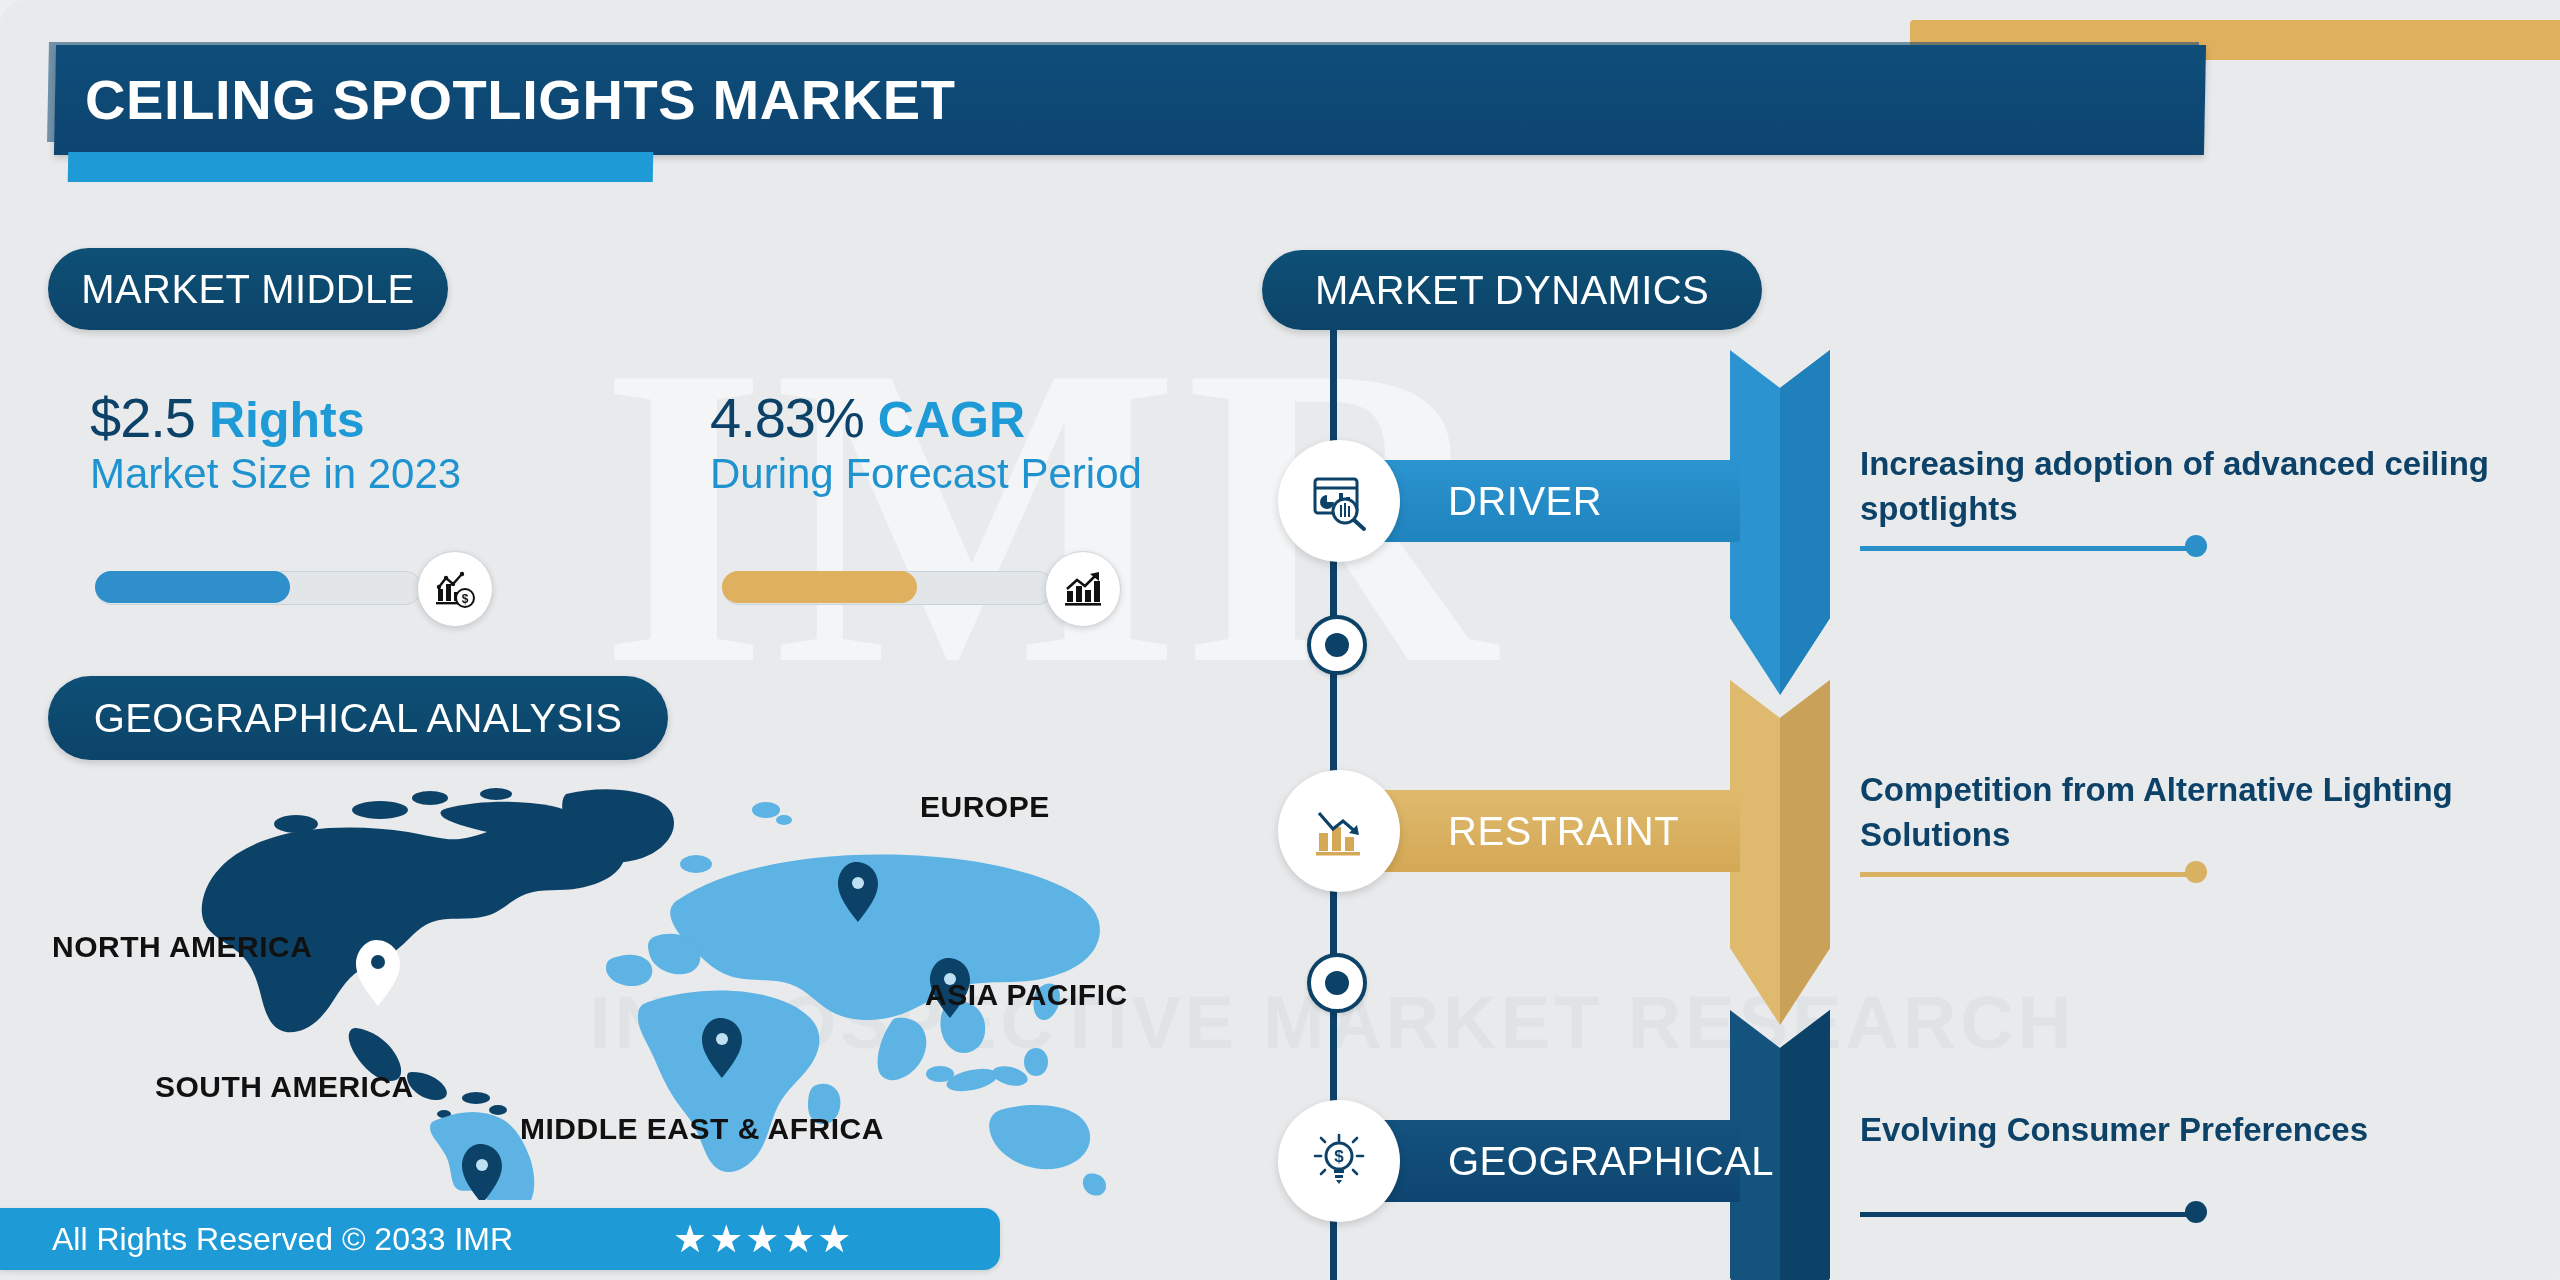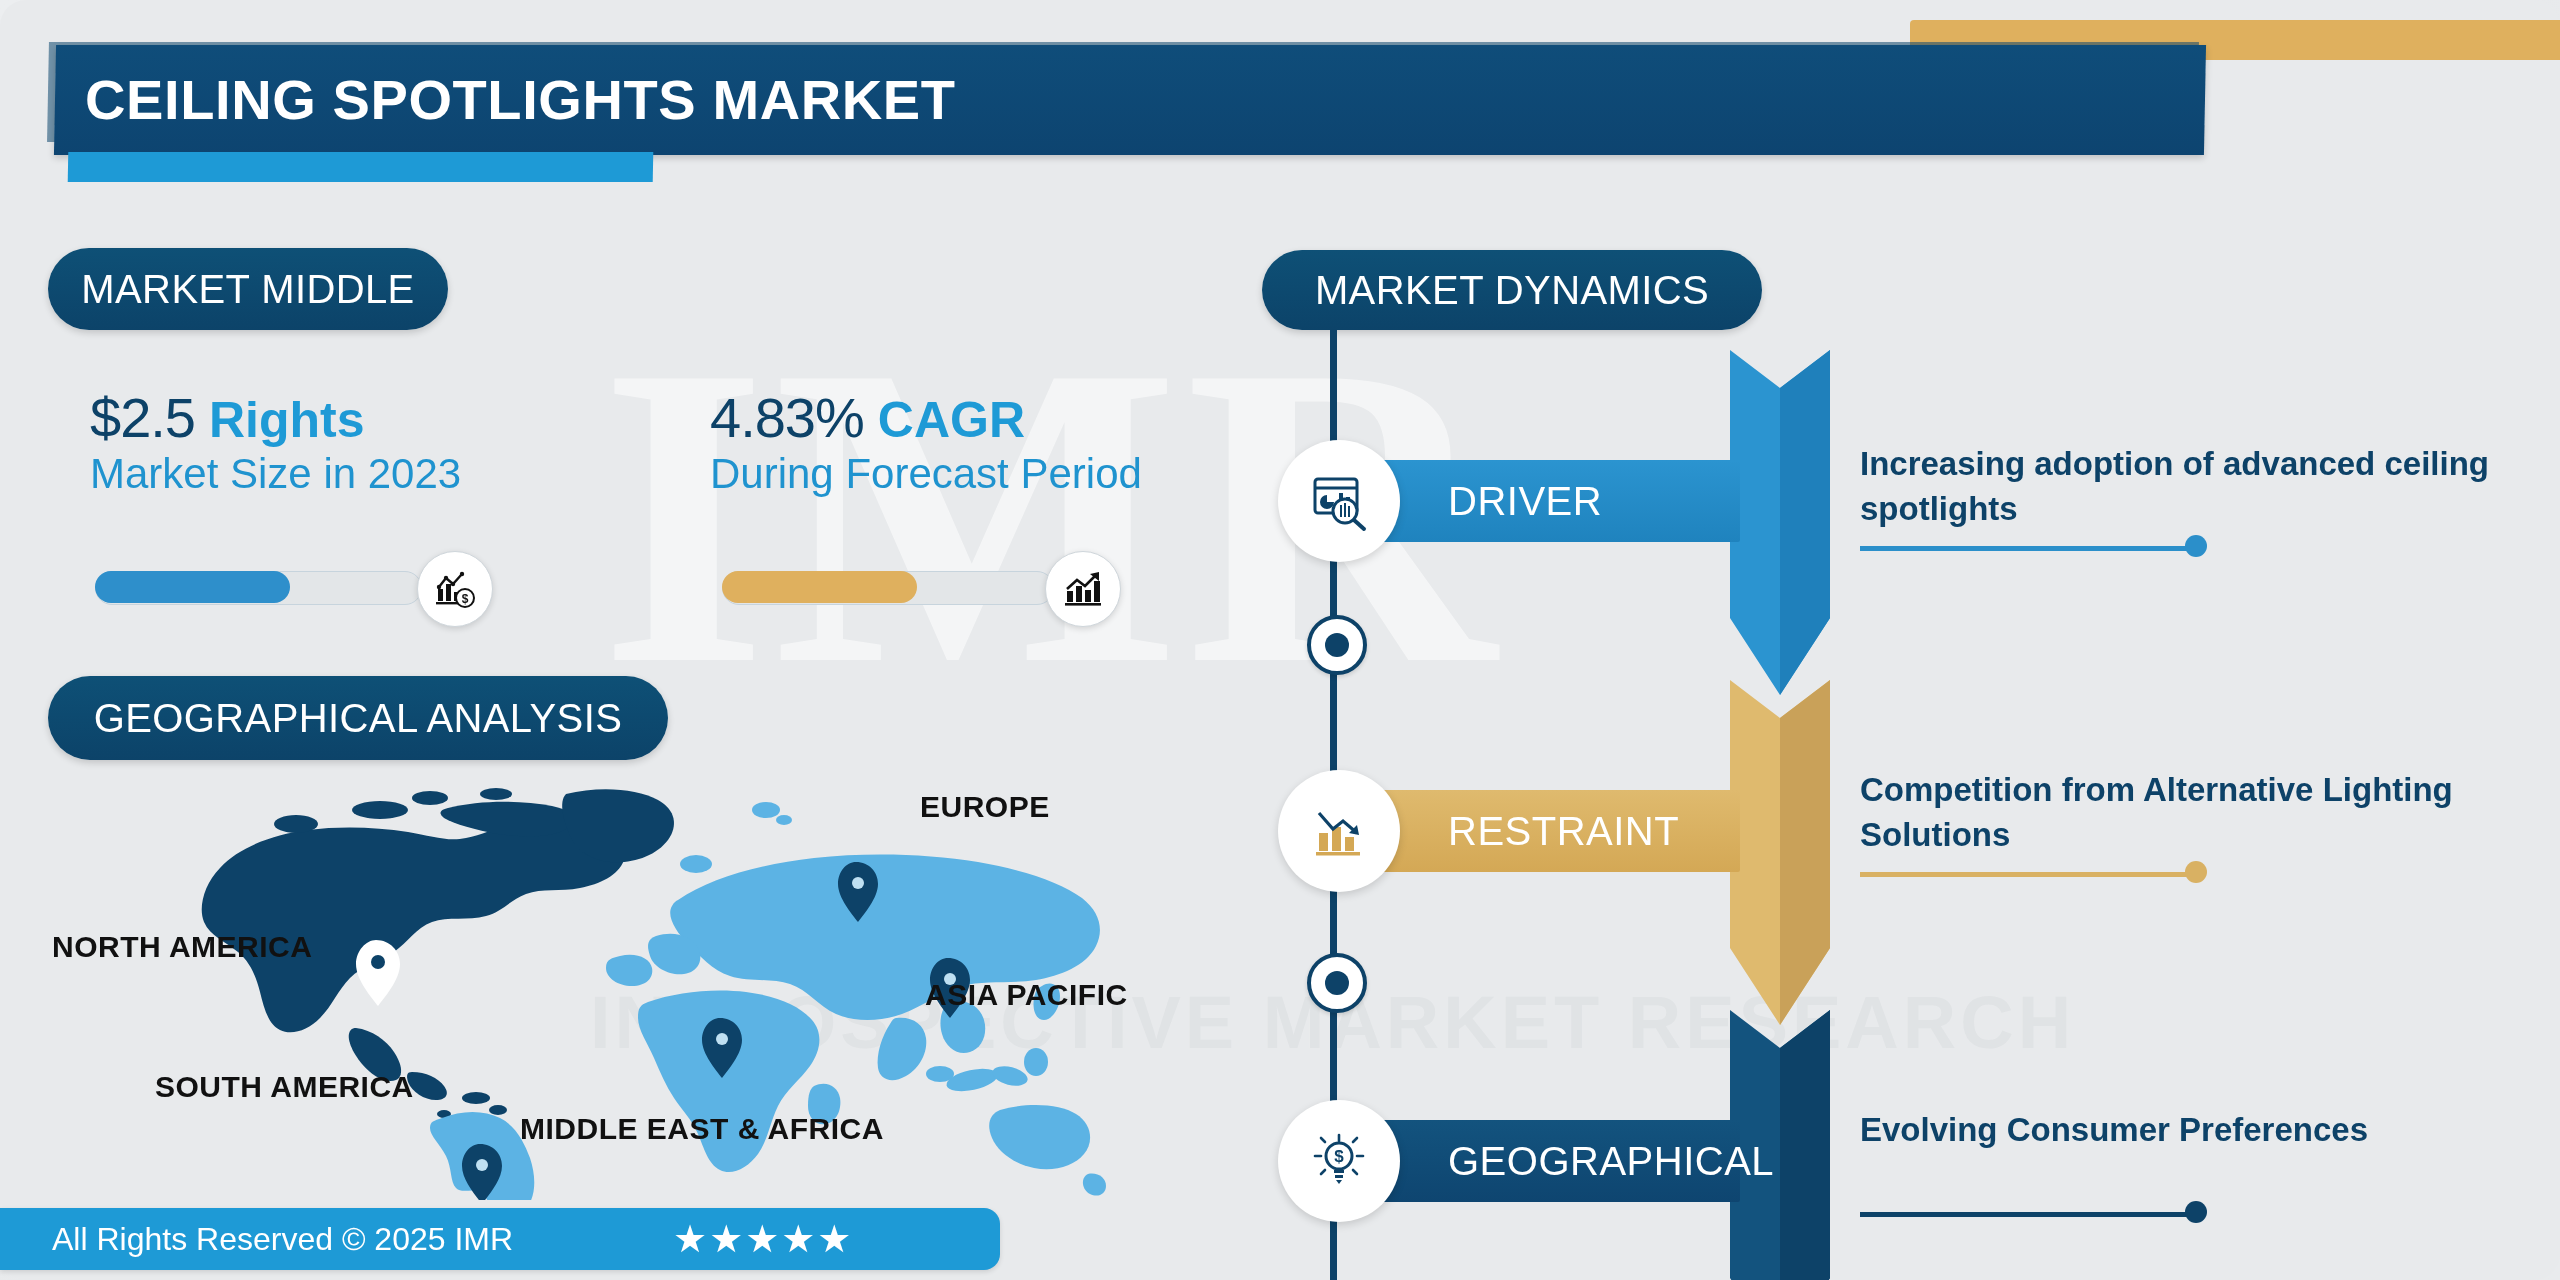--- a/index.html
+++ b/index.html
@@ -386,21 +386,21 @@
     </svg>
   </div>
 
   <div class="region-label" id="lbl-na">NORTH AMERICA</div>
   <div class="region-label" id="lbl-sa">SOUTH AMERICA</div>
   <div class="region-label" id="lbl-mea">MIDDLE EAST &amp; AFRICA</div>
   <div class="region-label" id="lbl-eu">EUROPE</div>
   <div class="region-label" id="lbl-ap">ASIA PACIFIC</div>
 
   <div class="footer">
-    <div class="copy">All Rights Reserved © 2025 IMR</div>
+    <div class="copy">All Rights Reserved © 2033 IMR</div>
     <div class="stars">★★★★★</div>
   </div>
 
   <div class="pill" id="pill-dynamics">MARKET DYNAMICS</div>
   <div class="axis"></div>
   <div class="node" id="node-1">
       <i></i>
     </div>
   <div class="node" id="node-2">
       <i></i>

